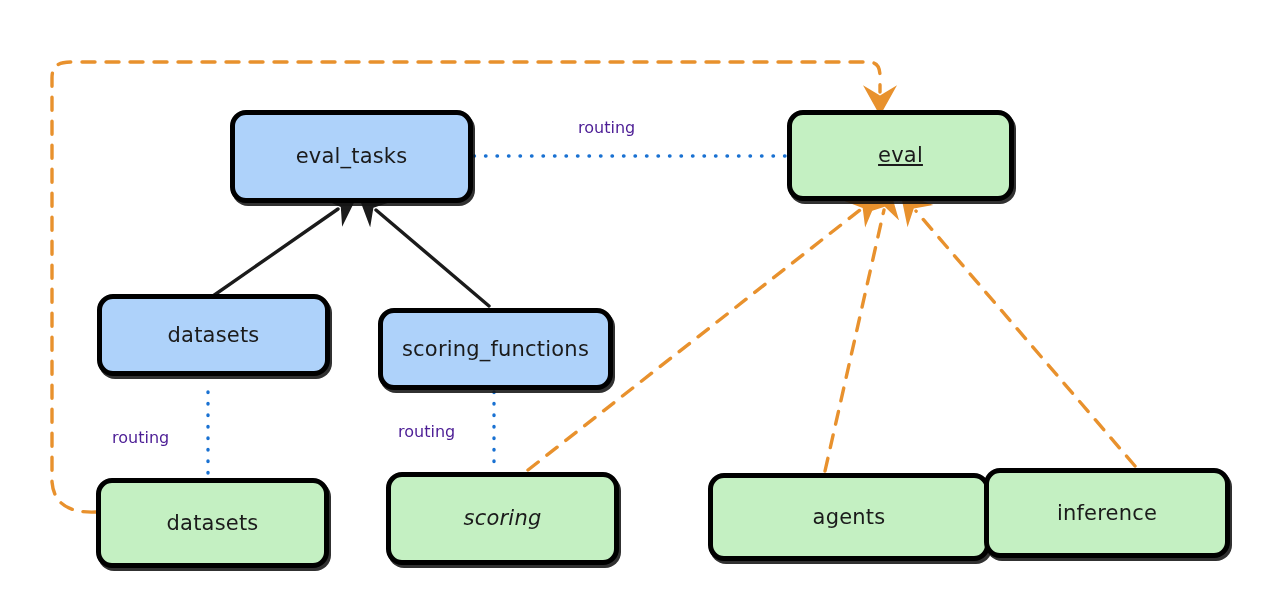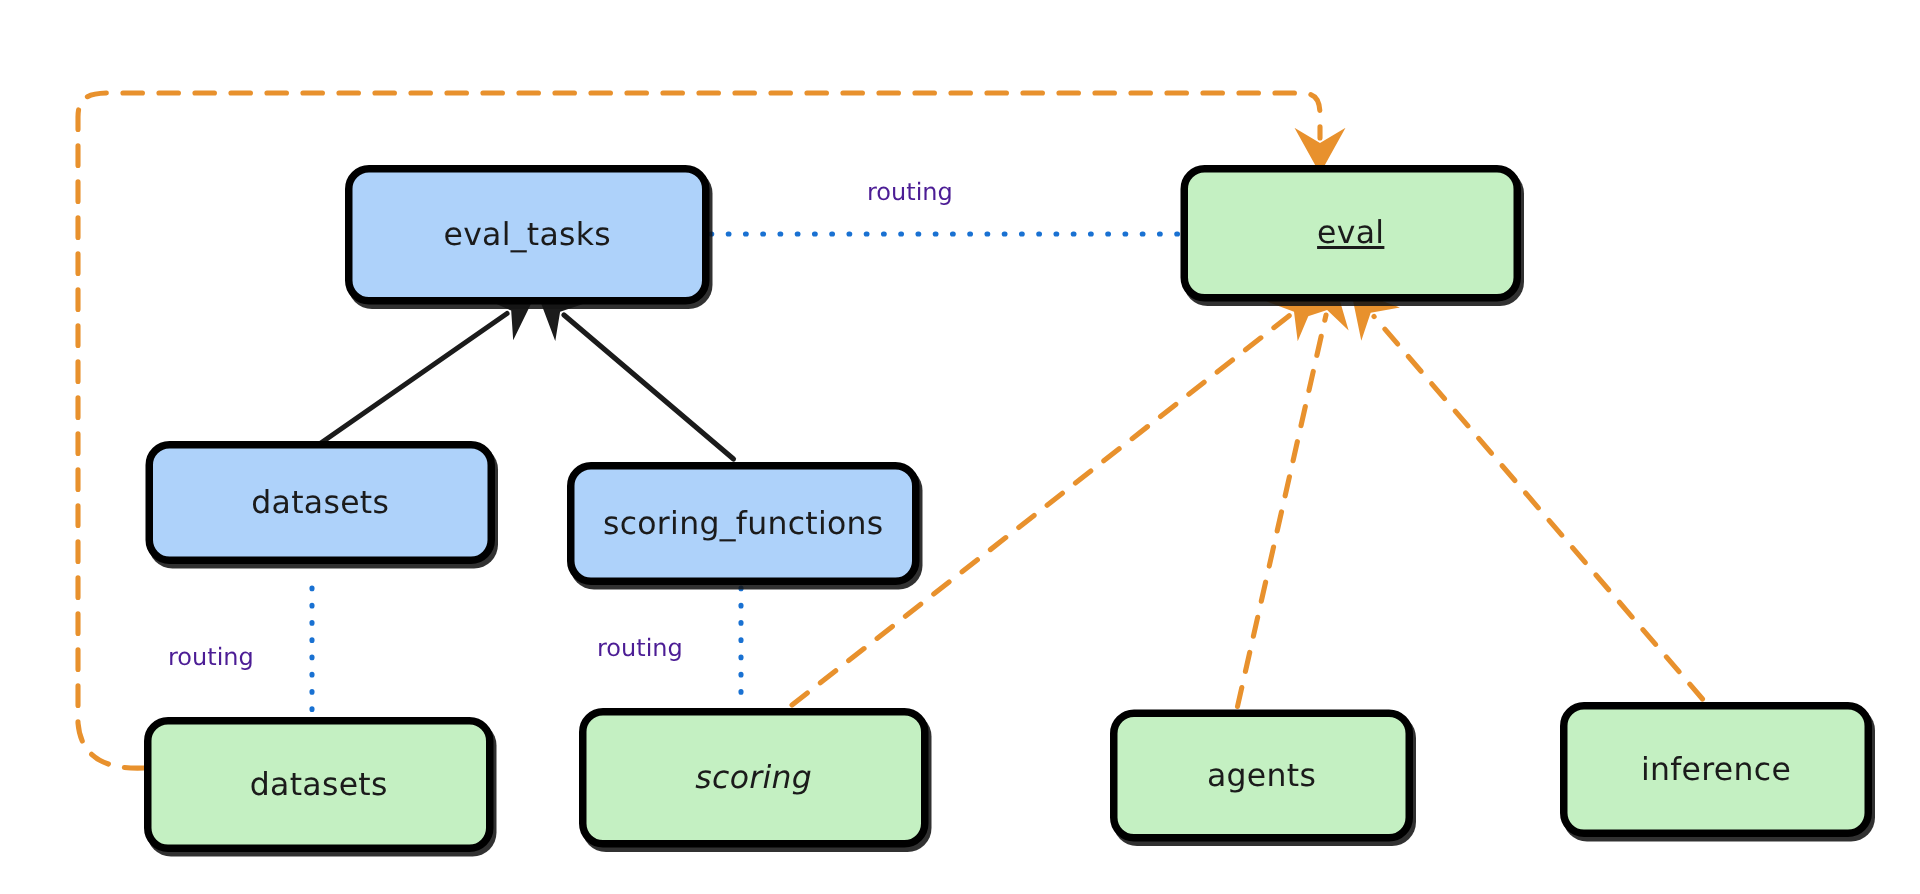--- a/index.html
+++ b/index.html
@@ -134,25 +134,25 @@
   </div>
 
   <div class="node provider" style="left:96px; top:478px; width:233px; height:90px;">
     <span class="node-label">datasets</span>
   </div>
 
   <div class="node provider" style="left:386px; top:472px; width:233px; height:93px;font-style:italic;">
     <span class="node-label">scoring</span>
   </div>
 
-  <div class="node provider" style="left:740px; top:473px; width:202px; height:88px;">
+  <div class="node provider" style="left:708px; top:473px; width:282px; height:88px;">
     <span class="node-label">agents</span>
   </div>
 
-  <div class="node provider" style="left:1040px; top:468px; width:208px; height:90px;">
+  <div class="node provider" style="left:984px; top:468px; width:246px; height:90px;">
     <span class="node-label">inference</span>
   </div>
 
   <div class="edge-label" style="left:578px; top:118px;">routing</div>
 
   <div class="edge-label" style="left:112px; top:428px;">routing</div>
 
   <div class="edge-label" style="left:398px; top:422px;">routing</div>
 
 </div>

